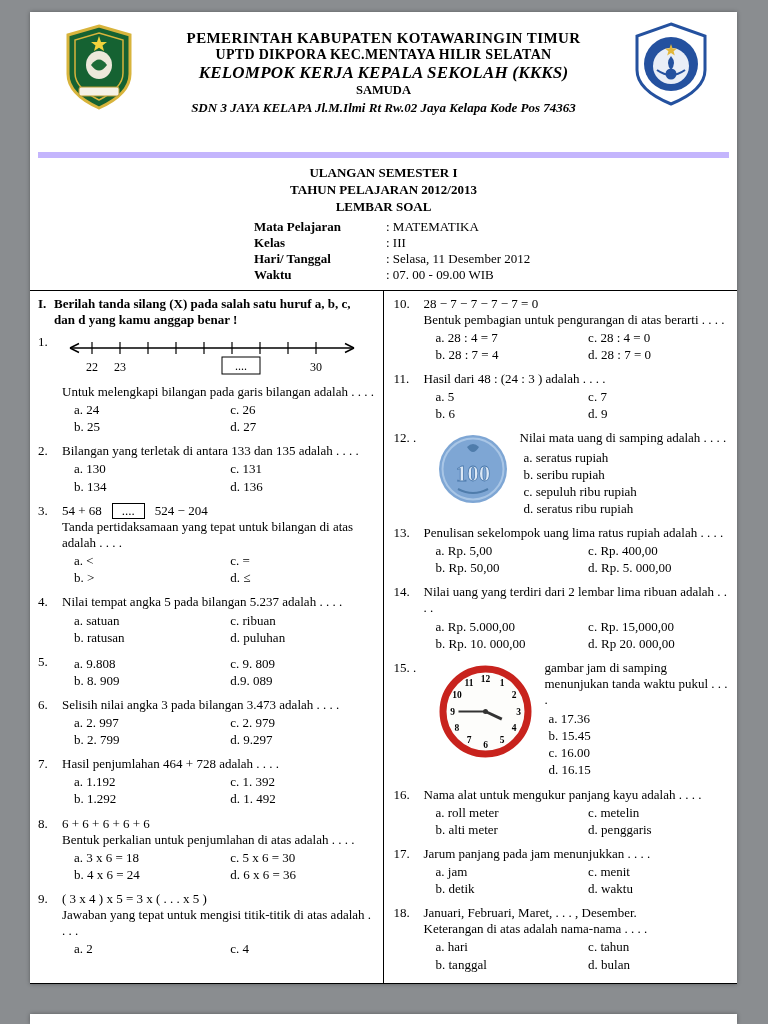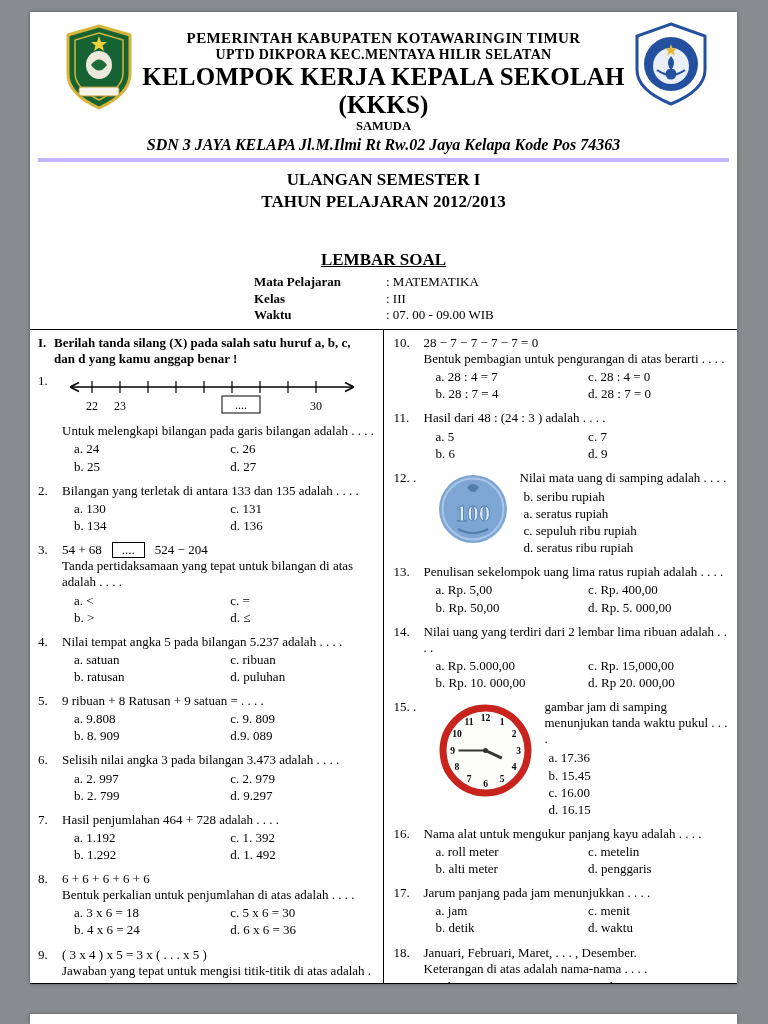--- a/index.html
+++ b/index.html
@@ -3,34 +3,34 @@
 <meta charset="utf-8">
 <style>
   html,body{margin:0;padding:0;}
   body{background:#8a8d90;font-family:"Liberation Serif","DejaVu Serif",serif;color:#000;}
   .viewport{position:relative;width:768px;height:1024px;background:#8a8d90;overflow:hidden;margin:0 auto;}
   .page{position:absolute;left:30px;top:12px;width:707px;height:972px;background:#fff;box-sizing:border-box;
         padding:6px 0 0 0;display:flex;flex-direction:column;box-shadow:0 0 4px rgba(0,0,0,.35);}
   .nextpage{position:absolute;left:30px;top:1014px;width:707px;height:10px;background:#fff;box-shadow:0 0 4px rgba(0,0,0,.35);}
 
   
-  .header{position:relative;margin:0 8px;border-bottom:4px solid #c4b5fd;padding:4px 0 4px 0;min-height:126px;}
+  .header{position:relative;margin:0 8px;border-bottom:6px solid #c4b5fd;padding:4px 0 4px 0;min-height:126px;}
   .logo-l{position:absolute;left:26px;top:6px;}
   .logo-r{position:absolute;right:20px;top:4px;}
   .hc{margin:0 104px;text-align:center;}
   .h1{font-size:15px;font-weight:bold;letter-spacing:.4px;margin-top:8px;}
   .h2{font-size:14px;font-weight:bold;letter-spacing:.3px;}
-  .h3{font-size:25px;font-weight:bold;letter-spacing:.2px;}
+  .h3{font-size:17px;font-weight:bold;letter-spacing:.2px;font-style:italic;}
   .h4{font-size:12.5px;font-weight:bold;}
-  .h5{font-size:16px;font-weight:bold;font-style:italic;margin-top:2px;}
+  .h5{font-size:13px;font-weight:bold;font-style:italic;margin-top:2px;}
 
   
   .titleblock{text-align:center;margin-top:7px;line-height:1.3;}
-  .t{font-size:17px;font-weight:bold;}
-  .t3{text-decoration:underline;margin-top:36px;}
+  .t{font-size:13px;font-weight:bold;}
+  .t3{}
   .meta{margin:3px 0 0 224px;font-size:13px;line-height:1.25;}
   .mrow{display:flex;align-items:flex-end;}
   .ml{width:132px;font-weight:bold;flex:0 0 auto;}
   .mv{font-weight:normal;}
 
   
   .qarea{flex:1;display:flex;margin-top:6px;border-top:1.5px solid #000;border-bottom:1.5px solid #000;overflow:hidden;
          font-size:13px;line-height:1.24;}
   .col{box-sizing:border-box;overflow:hidden;}
   .colL{flex:0 0 50%;border-right:1.2px solid #000;padding:5px 8px 0 8px;}
@@ -97,20 +97,24 @@
     <div class="meta">
       <div class="mrow">
         <span class="ml">Mata Pelajaran</span>
         <span class="mv">: MATEMATIKA</span>
       </div>
       <div class="mrow">
         <span class="ml">Kelas</span>
         <span class="mv">: III</span>
       </div>
       <div class="mrow">
+        <span class="ml">Hari/ Tanggal</span>
+        <span class="mv">: Selasa, 11 Desember 2012</span>
+      </div>
+      <div class="mrow">
         <span class="ml">Waktu</span>
         <span class="mv">: 07. 00 - 09.00 WIB</span>
       </div>
     </div>
 
     <div class="qarea">
 
       <div class="col colL">
 
         <div class="q sect">
@@ -188,21 +192,20 @@
               <div>c. ribuan</div>
               <div>b.  ratusan</div>
               <div>d. puluhan</div>
             </div>
           </div>
         </div>
 
         <div class="q">
           <div class="qn">5.</div>
           <div class="qc">
-            <div>9 ribuan + 8 Ratusan + 9 satuan = . . . .</div>
             <div class="opts2">
               <div>a.  9.808</div>
               <div>c. 9. 809</div>
               <div>b.  8. 909</div>
               <div>d.9. 089</div>
             </div>
           </div>
         </div>
 
         <div class="q">
@@ -293,22 +296,22 @@
             <svg class="qimg" width="70" height="70" viewBox="0 0 70 70">
               <circle cx="35" cy="35" r="34" fill="#7ea6d4"></circle>
               <circle cx="35" cy="35" r="30.5" fill="none" stroke="#a9c6e6" stroke-width="2"></circle>
               <path d="M29 13 q6 -6 12 0 q-3 5 -6 5 q-3 0 -6 -5" fill="#4f7cab"></path>
               <text x="35" y="47" font-size="23" font-weight="bold" text-anchor="middle" fill="#dce8f5" stroke="#4a79ad" stroke-width="0.8">100</text>
               <path d="M20 55 q15 8 30 0" fill="none" stroke="#4f7cab" stroke-width="2"></path>
             </svg>
             <div class="qtxt">
               <div>Nilai mata uang di samping adalah . . . .</div>
               <div class="opts1">
+                <div>a.  seratus rupiah</div>
                 <div>b.  seribu rupiah</div>
-                <div>a.  seratus rupiah</div>
                 <div>c.  sepuluh ribu rupiah</div>
                 <div>d.  seratus ribu rupiah</div>
               </div>
             </div>
           </div>
         </div>
 
         <div class="q">
           <div class="qn">13.</div>
           <div class="qc">

